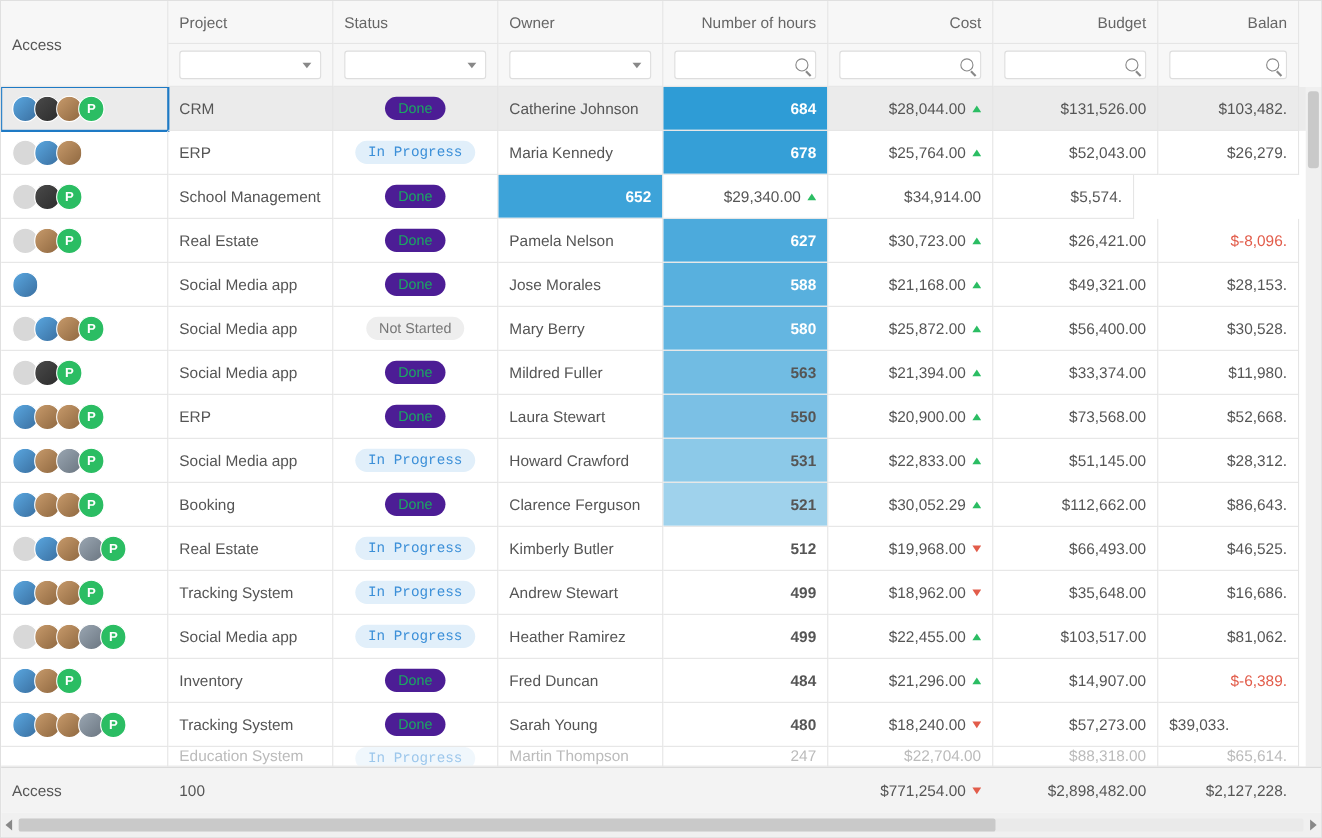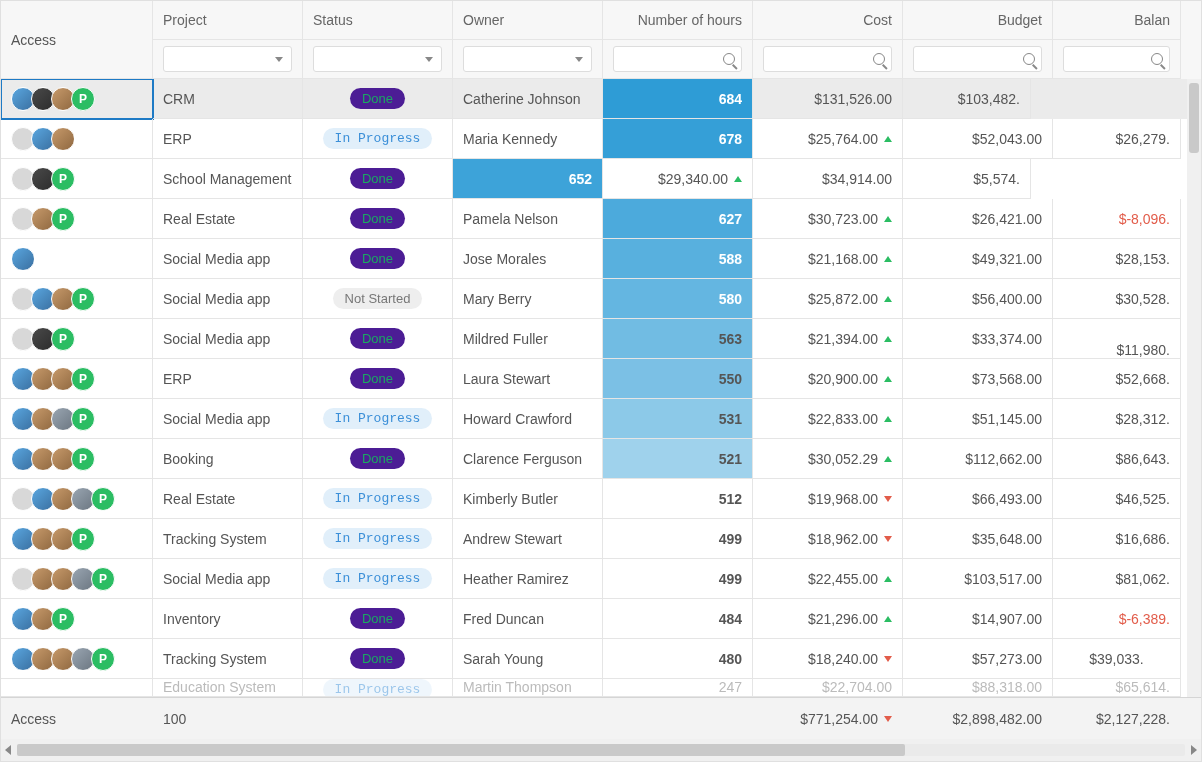--- a/index.html
+++ b/index.html
@@ -356,20 +356,24 @@
             </div>
             <div class="cell col-project">CRM</div>
             <div class="cell col-status">
               <span class="status-pill ">Done</span>
             </div>
             <div class="cell col-owner">Catherine Johnson</div>
             <div class="cell col-hours">
               <div class="hours-bar" style="width: 100%; background: rgb(46, 156, 214);"></div>
               <span class="hours-val hours-white">684</span>
             </div>
+            <div class="cell col-cost">
+              <span>$28,044.00</span>
+              <span class="tri up"></span>
+            </div>
             <div class="cell col-budget">$131,526.00</div>
             <div class="cell" style="width: 128px; flex: 0 0 128px; justify-content: flex-end;">
               <span>$103,482.</span>
             </div>
           </div>
           <div class="data-row">
             <div class="cell col-access">
               <div class="avatars">
                 <span class="av g"></span>
                 <span class="av b1"></span>
@@ -511,21 +515,21 @@
             <div class="cell col-owner">Mildred Fuller</div>
             <div class="cell col-hours">
               <div class="hours-bar" style="width: 100%; background: rgba(46, 156, 214, 0.68);"></div>
               <span class="hours-val">563</span>
             </div>
             <div class="cell col-cost">
               <span>$21,394.00</span>
               <span class="tri up"></span>
             </div>
             <div class="cell col-budget">$33,374.00</div>
-            <div class="cell" style="width: 128px; flex: 0 0 128px; justify-content: flex-end; align-items: flex-end;">
+            <div class="cell" style="width: 128px; flex: 0 0 128px; justify-content: flex-end;">
               <span>$11,980.</span>
             </div>
           </div>
           <div class="data-row">
             <div class="cell col-access">
               <div class="avatars">
                 <span class="av b1"></span>
                 <span class="av b3"></span>
                 <span class="av b3"></span>
                 <span class="av p">P</span>
@@ -724,21 +728,21 @@
             </div>
             <div class="cell col-owner">Sarah Young</div>
             <div class="cell col-hours">
               <span class="hours-val">480</span>
             </div>
             <div class="cell col-cost">
               <span>$18,240.00</span>
               <span class="tri down"></span>
             </div>
             <div class="cell col-budget">$57,273.00</div>
-            <div class="cell" style="width: 128px; flex: 0 0 128px; justify-content: center;">
+            <div class="cell" style="width: 128px; flex: 0 0 128px; justify-content: flex-start;">
               <span>$39,033.</span>
             </div>
           </div>
           <div class="data-row last-partial">
             <div class="cell col-access" style="color: rgb(187, 187, 187);"></div>
             <div class="cell col-project" style="color: rgb(187, 187, 187);">Education System</div>
             <div class="cell col-status" style="color: rgb(187, 187, 187);">
               <span class="status-pill progress" style="opacity: 0.5;">In Progress</span>
             </div>
             <div class="cell col-owner" style="color: rgb(187, 187, 187);">Martin Thompson</div>

